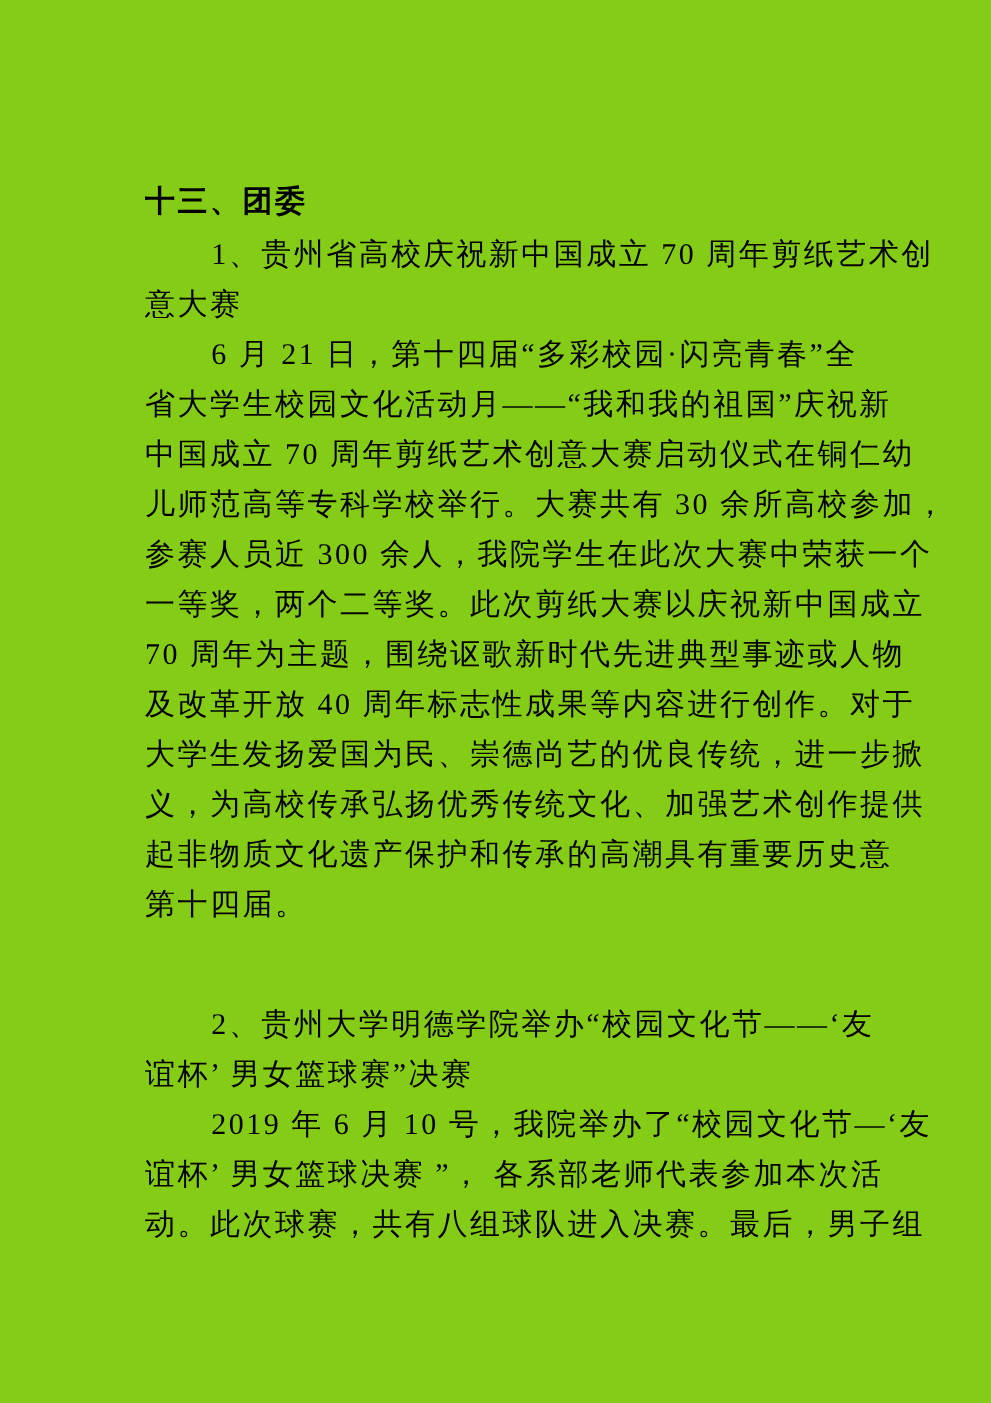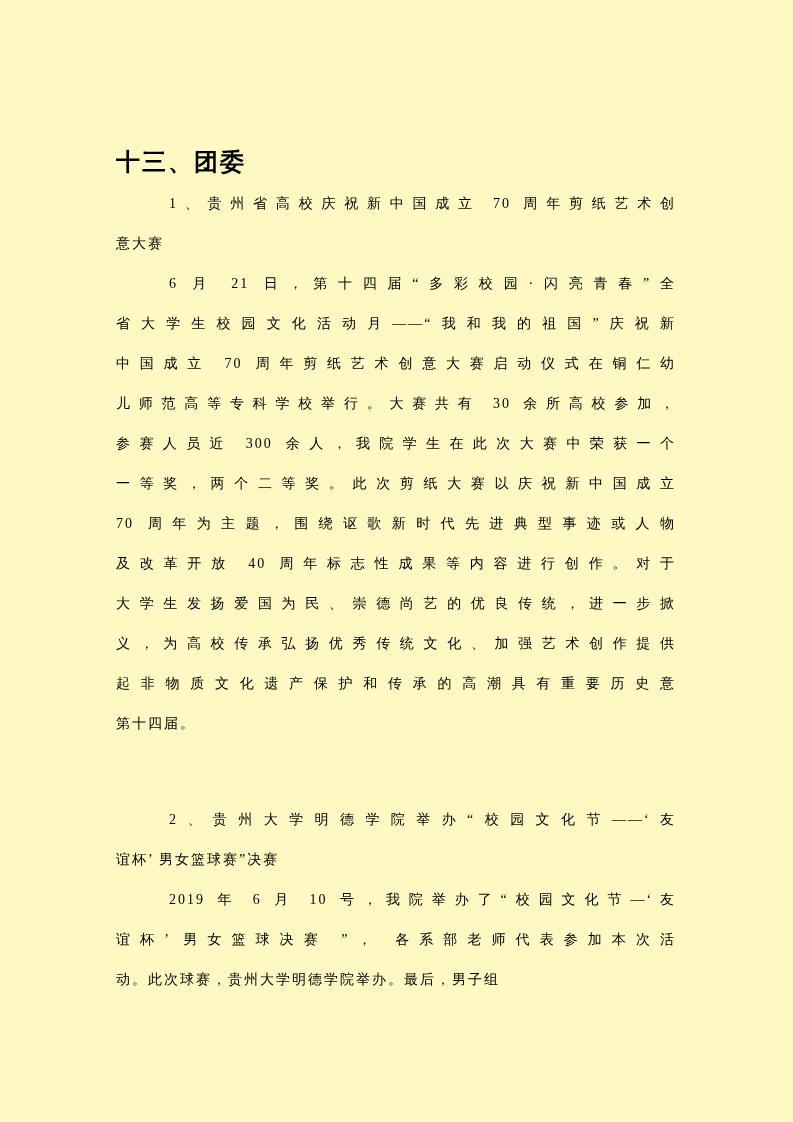--- a/index.html
+++ b/index.html
@@ -1,41 +1,41 @@
 <!DOCTYPE html>
 <html><head>
 <meta charset="utf-8">
 <style>
   html, body { margin: 0; padding: 0; background: #ffffff; }
   .page {
     position: relative;
     width: 793px;
     height: 1122px;
-    background: #fef9c3;
+    background: #84cc16;
     color: #000000;
     font-family: "Liberation Serif", "DejaVu Serif", serif;
     overflow: hidden;
   }
   .content {
     position: absolute;
     left: 116px;
     top: 140px;
     width: 560px;
   }
   .heading {
     font-family: "Liberation Sans", "DejaVu Sans", sans-serif;
     font-size: 24px;
     font-weight: bold;
     line-height: 44px;
     letter-spacing: 2px;
     margin: 0;
     color: #000000;
   }
   .para {
-    font-size: 14px;
+    font-size: 24px;
     line-height: 40px;
     letter-spacing: 2px;
     margin: 0;
   }
   .para .line {
     text-align: justify;
     text-align-last: justify;
     text-justify: inter-character;
     white-space: nowrap;
     height: 40px;
@@ -79,17 +79,17 @@
     <div class="spacer"></div>
 
     <div class="para">
         <div class="line first">2、贵州大学明德学院举办“校园文化节——‘友</div>
         <div class="line">谊杯’ 男女篮球赛”决赛</div>
       </div>
 
     <div class="para">
         <div class="line first">2019 年 6 月 10 号，我院举办了“校园文化节—‘友</div>
         <div class="line">谊杯’ 男女篮球决赛 ”， 各系部老师代表参加本次活</div>
-        <div class="line">动。此次球赛，贵州大学明德学院举办。最后，男子组</div>
+        <div class="line">动。此次球赛，共有八组球队进入决赛。最后，男子组</div>
       </div>
 
   </div>
 </div>
 
 </body></html>

